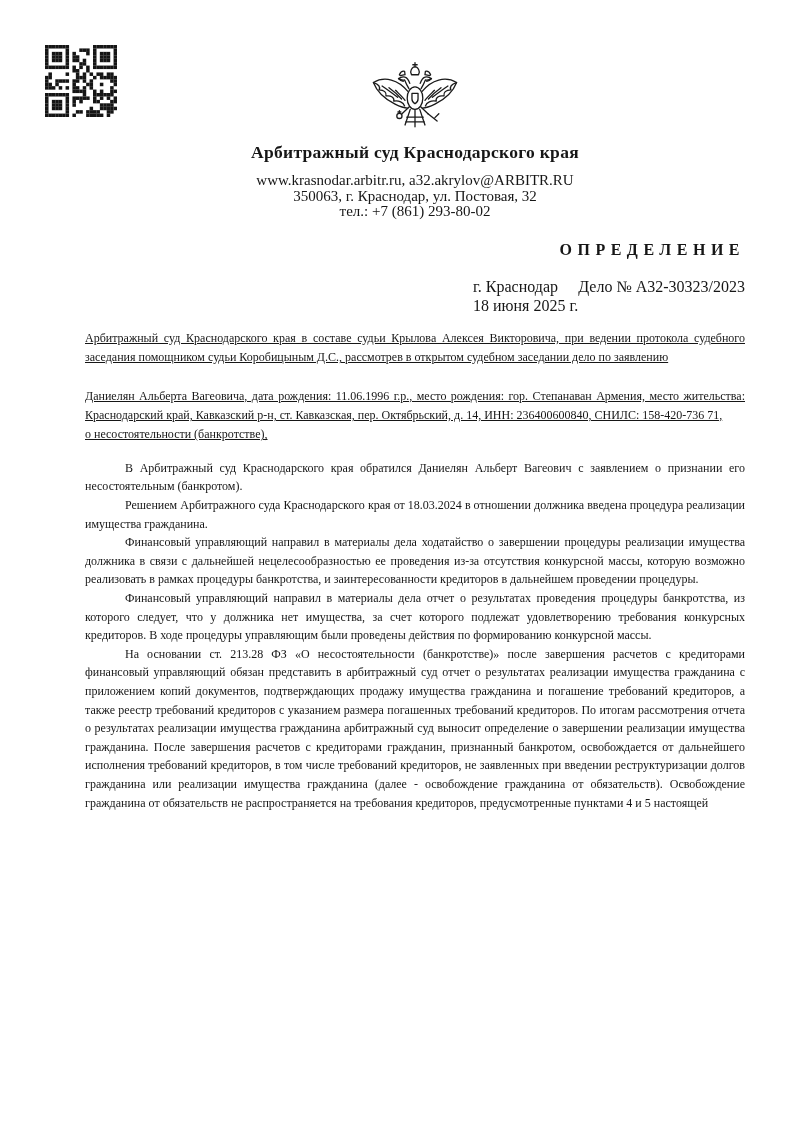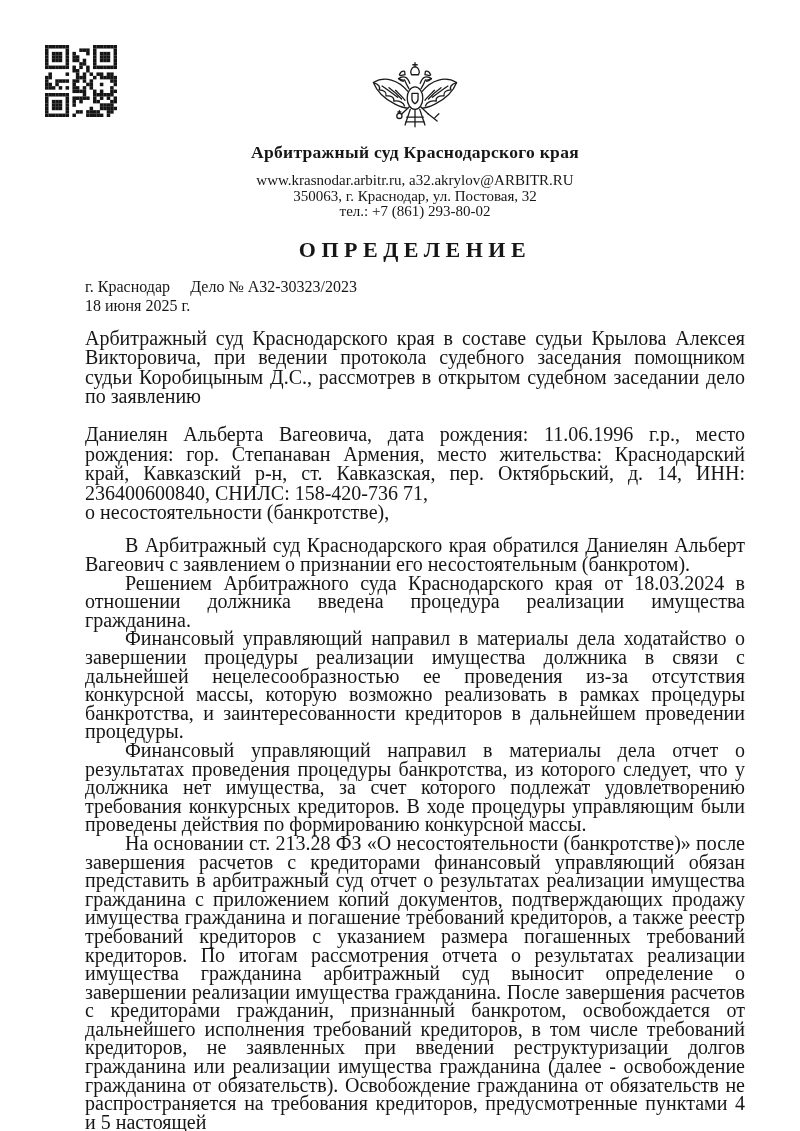--- a/index.html
+++ b/index.html
@@ -18,45 +18,45 @@
   .emblem { display:block; margin:0 auto; width:104px; height:78px; }
 
   .court-name {
     margin-top:4px; text-align:center; font-weight:bold;
     font-size:17.5px; line-height:20px; letter-spacing:.3px;
   }
   .contact { text-align:center; font-size:15px; line-height:15.6px; }
   .contacts { margin-top:11px; }
 
   .doc-type {
-    margin-top:20px; text-align:center; font-weight:bold;
-    font-size:22px; line-height:20px; letter-spacing:5.5px;
+    margin-top:20px; text-align:right; font-weight:bold;
+    font-size:16px; line-height:20px; letter-spacing:5.5px;
   }
 
   .meta-row {
-    margin-top:17px; display:flex; justify-content:flex-start;
+    margin-top:17px; display:flex; justify-content:flex-end;
     align-items:flex-start; font-size:16px; line-height:19.5px;
   }
   .meta-left div { white-space:nowrap; }
   .meta-right { white-space:nowrap; }
 
-  .para { font-size:20px; line-height:19.4px; text-align:justify; }
+  .para { font-size:12px; line-height:19.4px; text-align:justify;text-decoration:underline; }
   .para.left { text-align:left; }
   .mt-intro   { margin-top:13px; }
   .mt-blank   { margin-top:19px; }
   .mt-blank2  { }
 
   .section-heading {
     margin-top:15px; text-align:center; font-weight:bold;
     font-size:16.5px; line-height:20px; letter-spacing:5px;
   }
 
   .body-text { margin-top:14px; }
   .body-text p {
-    font-size:20px; line-height:18.6px; text-align:justify;
+    font-size:12px; line-height:18.6px; text-align:justify;
     text-indent:40px;
   }
 </style>
 </head>
 <body>
 
 <div class="page">
 
   <svg class="qr" id="qr-code" viewBox="0 0 72 72" xmlns="http://www.w3.org/2000/svg">
       <g fill="#151515">

